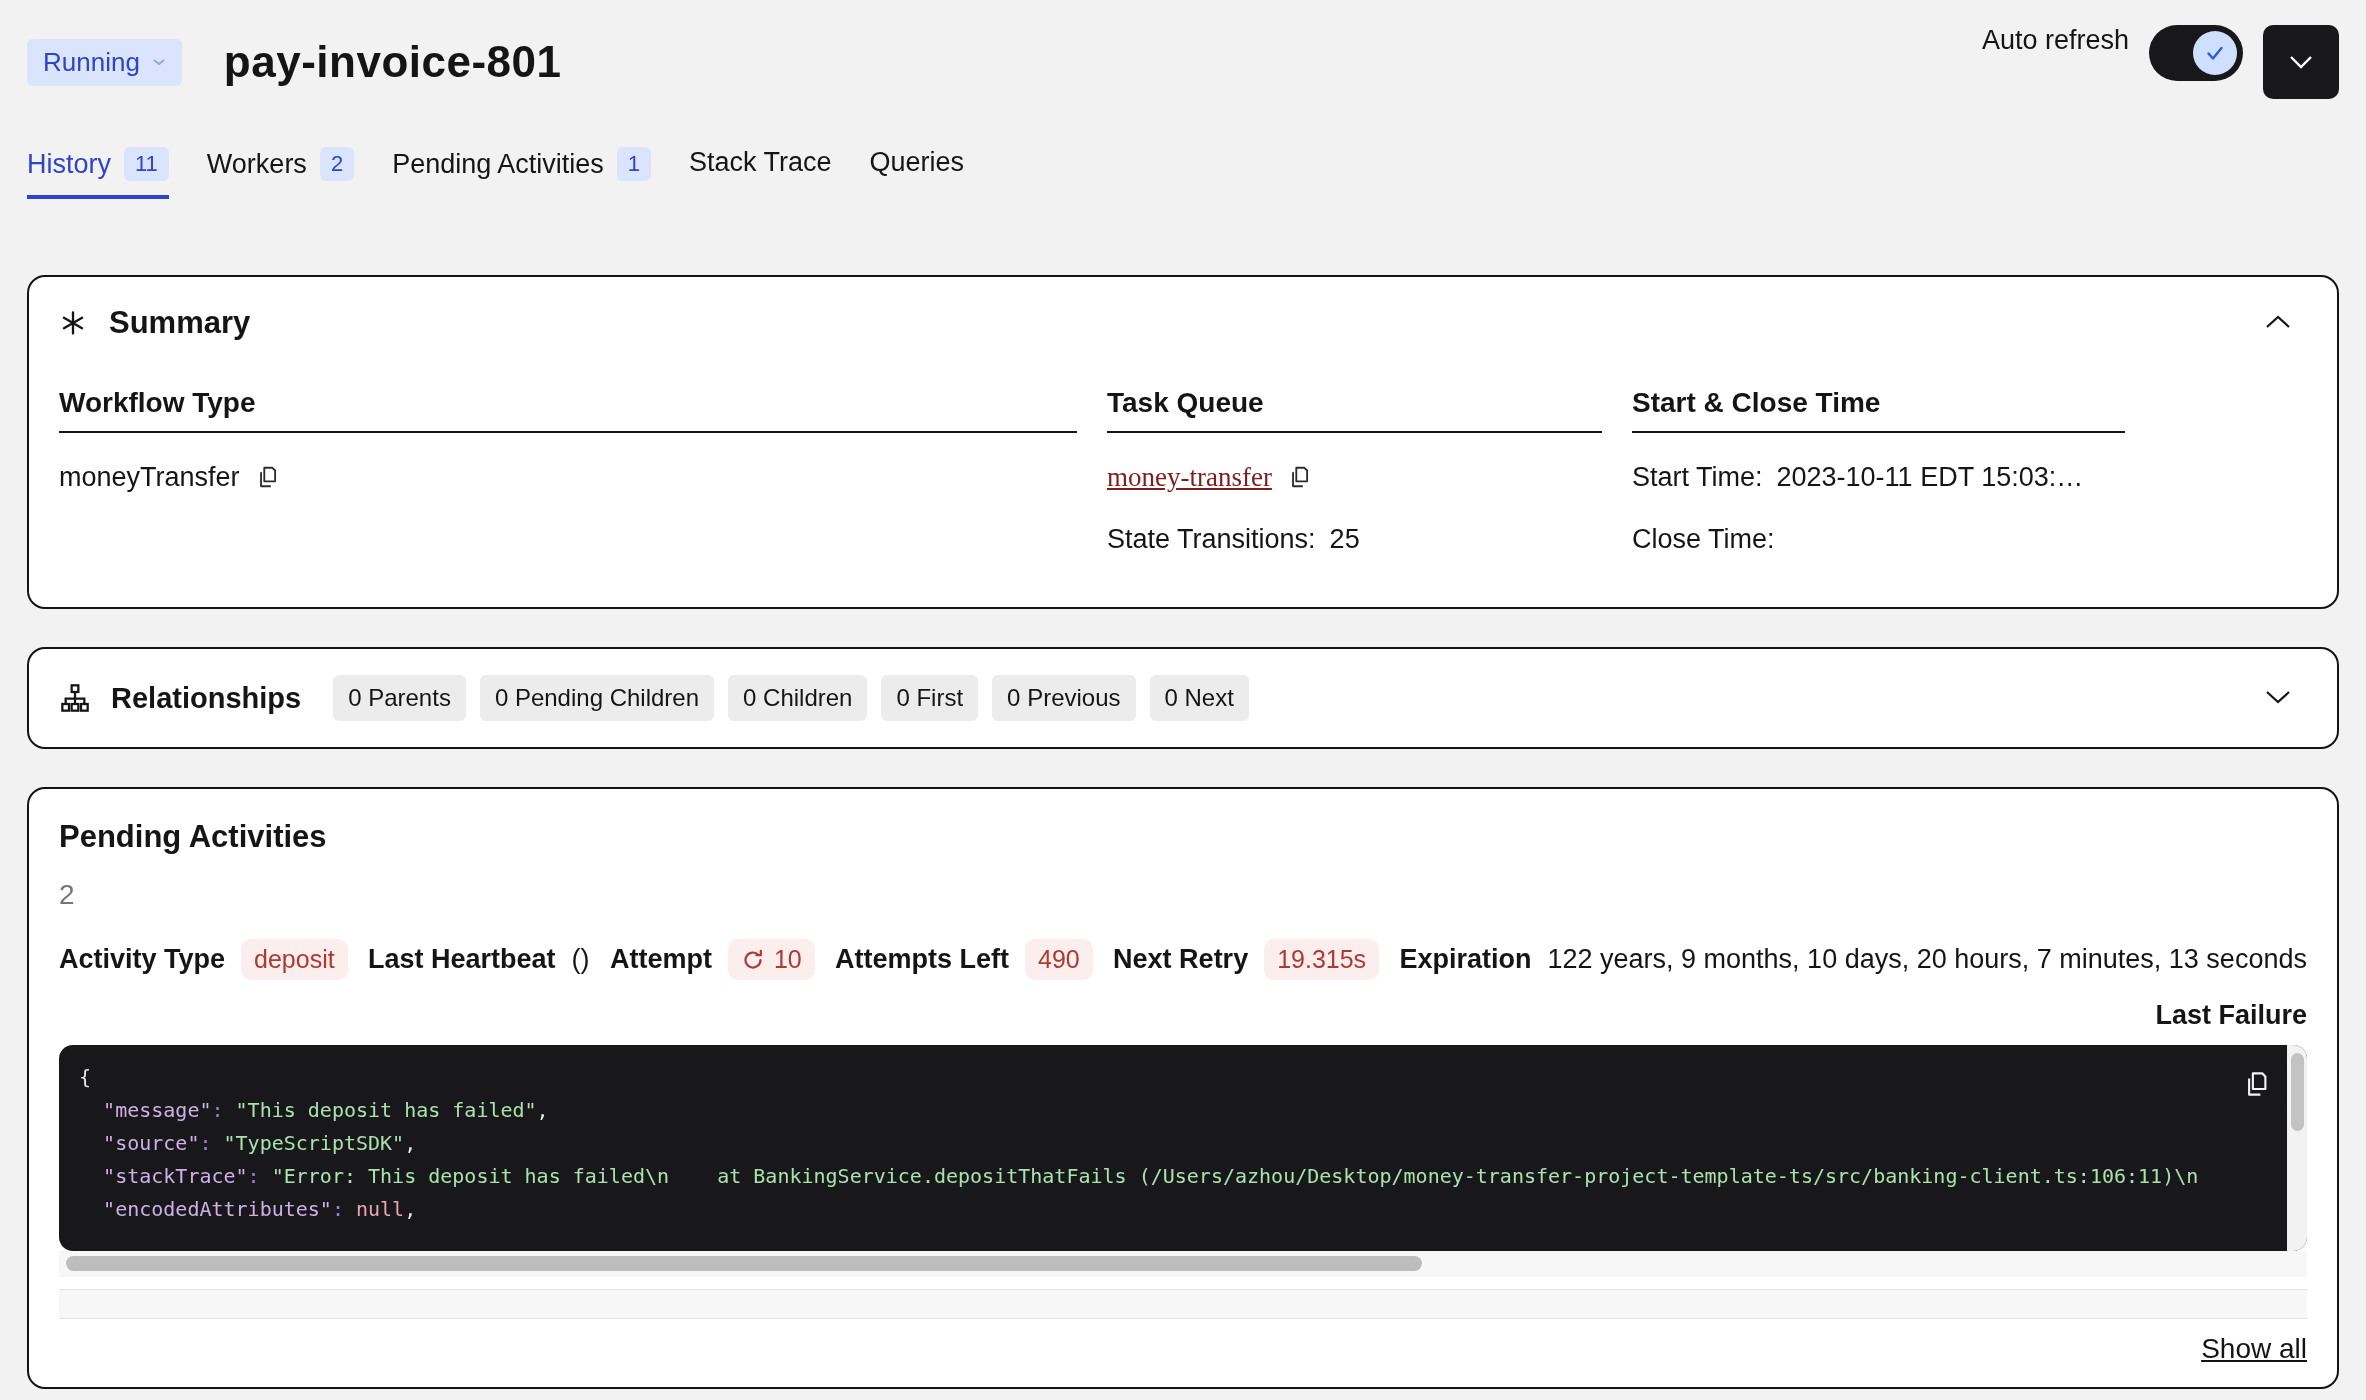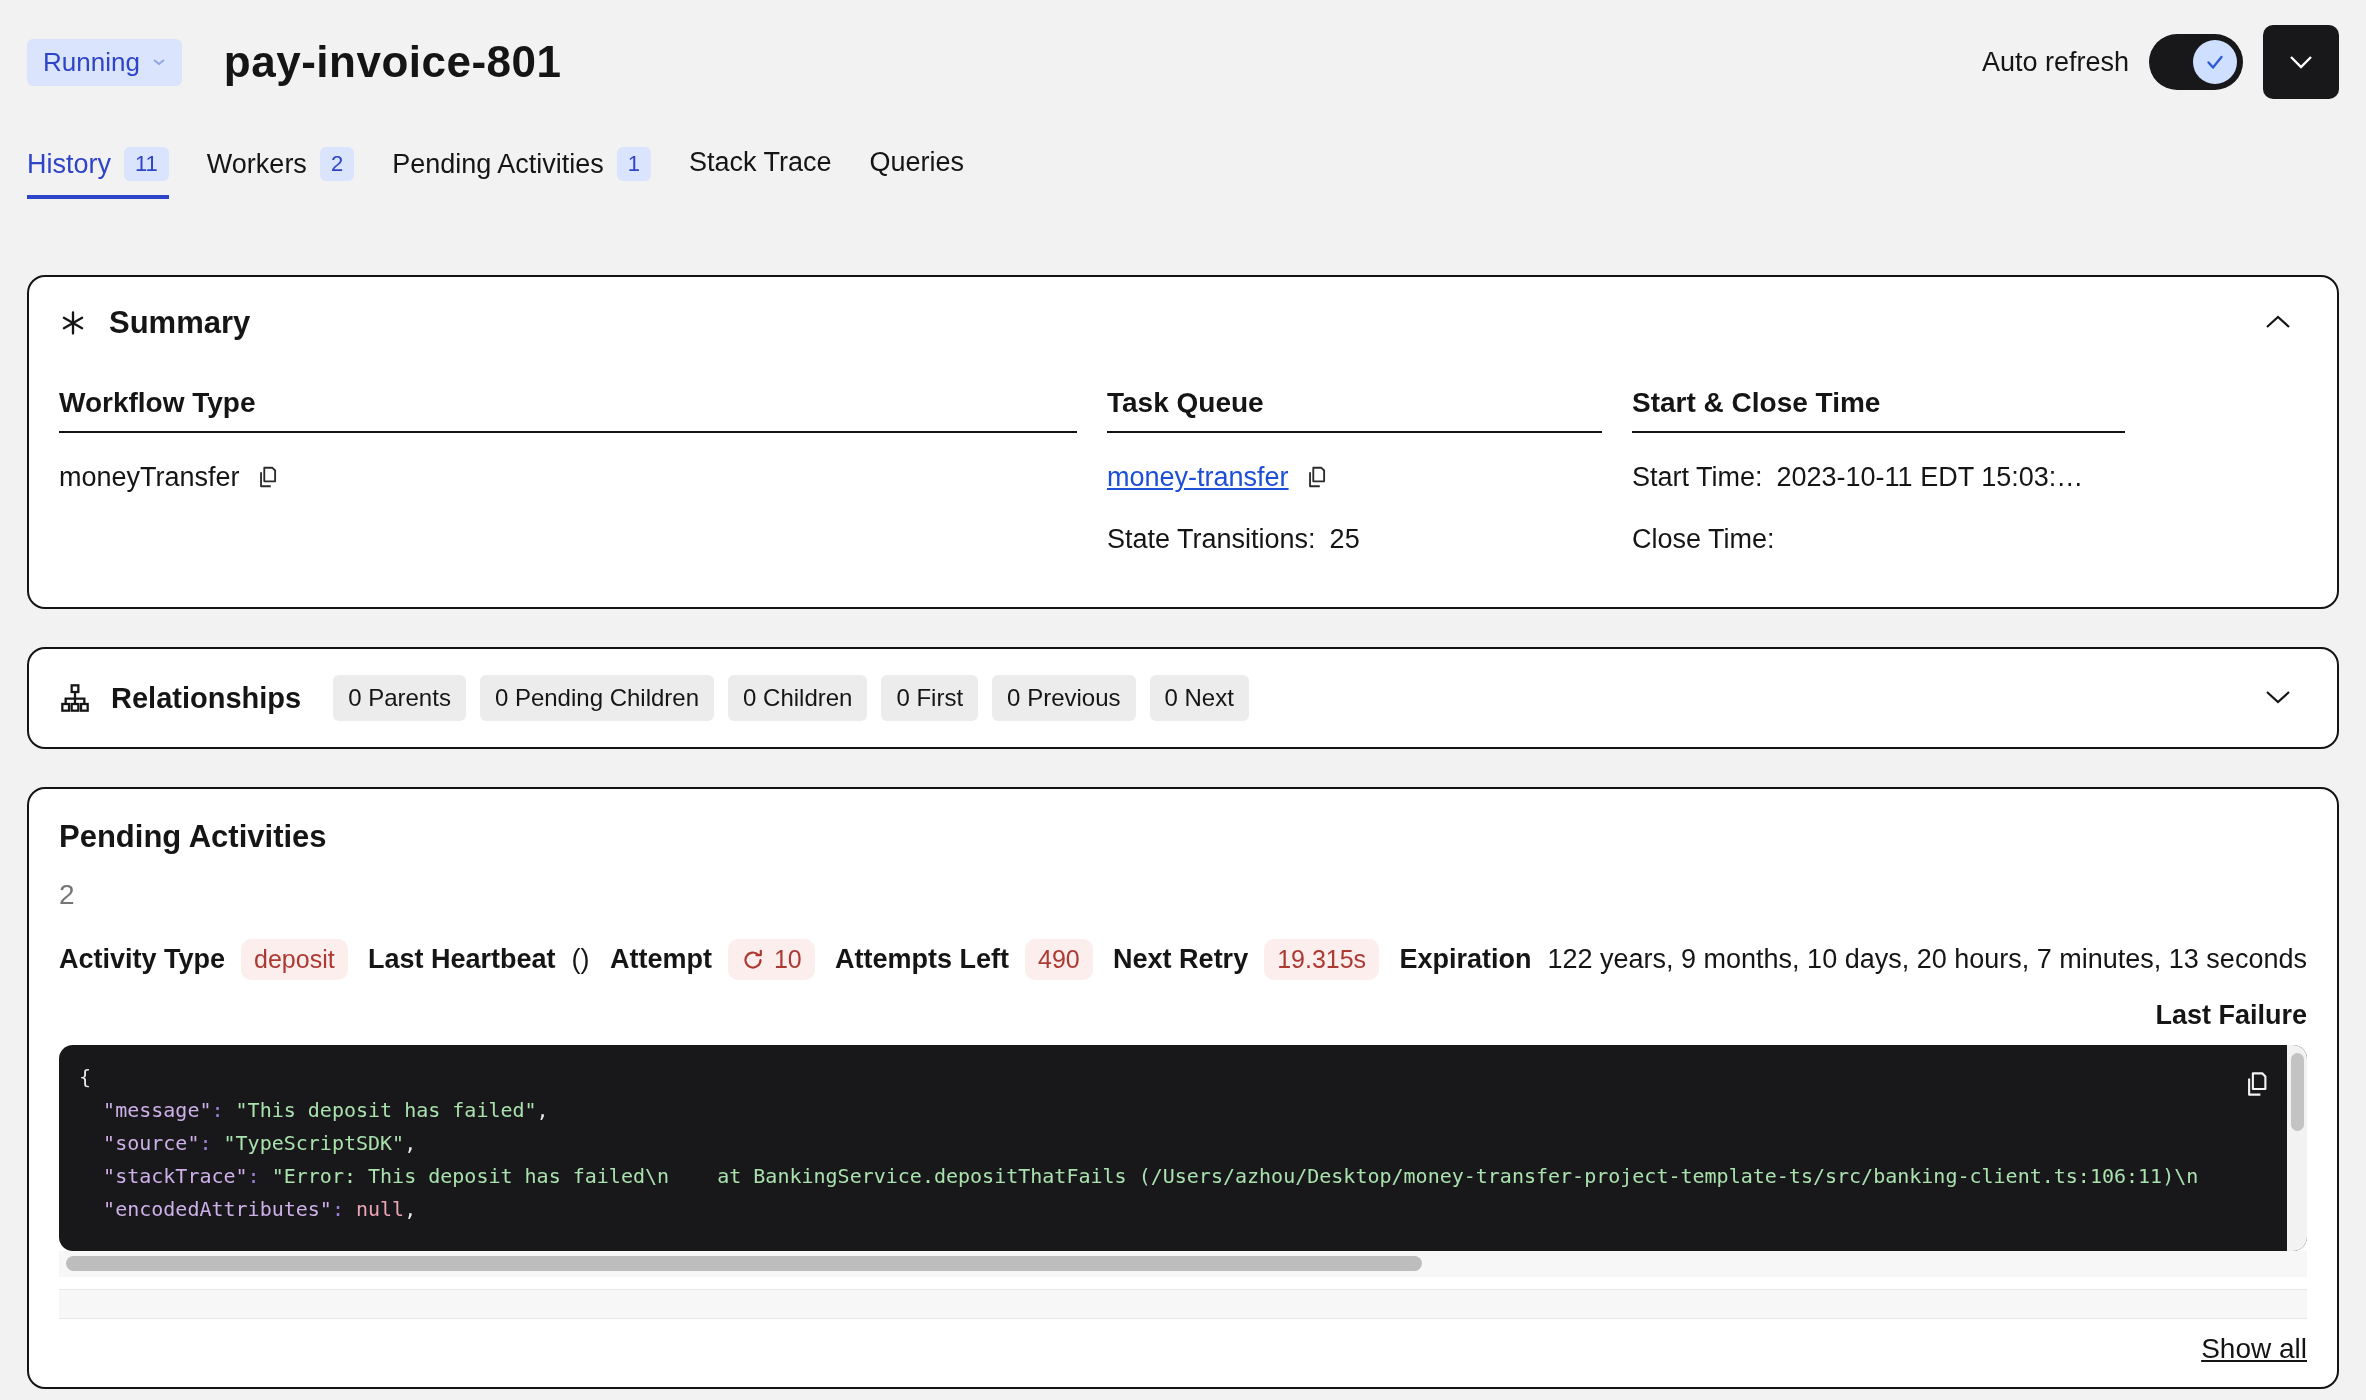--- a/index.html
+++ b/index.html
@@ -12,21 +12,21 @@
 
   
   .topbar { display: flex; justify-content: space-between; align-items: center; }
   .topbar-left { display: flex; align-items: center; gap: 42px; }
   .status-badge {
     display: inline-flex; align-items: center; gap: 12px;
     background: var(--badge-blue-bg, #dbe4fd); color: var(--accent-blue, #2e44c9);
     font-size: 26px; font-weight: 500; padding: 8px 16px; border-radius: 6px; cursor: pointer;
   }
   .wf-title { font-size: 44px; font-weight: 700; margin: 0; letter-spacing: .5px; }
-  .topbar-right { display: flex; align-items: center; gap: 20px; }
+  .topbar-right { display: flex; gap: 20px; }
   .auto-refresh-label { font-size: 27px; }
   .toggle { width: 94px; height: 56px; background: var(--dark, #18181b); border-radius: 28px; position: relative; cursor: pointer; }
   .toggle-knob {
     position: absolute; right: 6px; top: 6px; width: 44px; height: 44px; border-radius: 50%;
     background: #cfdfff; display: flex; align-items: center; justify-content: center;
   }
   .split-btn { display: flex; height: 74px; border-radius: 10px; overflow: hidden; background: var(--dark, #18181b); }
   .split-main {
     font-family: "Liberation Sans", sans-serif; font-size: 27px; font-weight: 500; color: #fff;
     background: transparent; border: none; border-right: 1px solid #ffffff; padding: 0 36px; cursor: pointer;
@@ -41,21 +41,21 @@
 
   
   .card { background: #fff; border: 2px solid #141414; border-radius: 18px; }
   .summary-card { margin-top: 76px; padding: 28px 30px 50px; }
   .card-head { display: flex; align-items: center; gap: 22px; }
   .card-title { font-size: 31px; font-weight: 600; }
   .head-chev { margin-left: auto; background: none; border: none; color: #151515; cursor: pointer; padding: 6px 14px; }
   .summary-grid { display: grid; grid-template-columns: 1018px 495px 493px; column-gap: 30px; margin-top: 46px; }
   .col-header { font-size: 28px; font-weight: 600; padding-bottom: 12px; border-bottom: 2px solid #141414; }
   .col-row { margin-top: 26px; font-size: 27px; display: flex; align-items: center; gap: 14px; height: 36px; white-space: nowrap; }
-  .link { text-decoration: underline; color: #1d4ed8; cursor: pointer; }
+  .link { text-decoration: underline; color: #7f1d1d; cursor: pointer; font-family: Liberation Serif, serif; }
   .copy-btn { background: none; border: none; color: #2b2b2b; cursor: pointer; padding: 0; display: inline-flex; }
 
   .rel-card { margin-top: 38px; height: 102px; display: flex; align-items: center; gap: 20px; padding: 0 30px; }
   .rel-title { font-size: 29px; font-weight: 600; }
   .rel-badges { display: flex; gap: 14px; margin-left: 12px; }
   .gray-pill { background: var(--gray-badge-bg, #ececec); font-size: 24px; padding: 9px 15px; border-radius: 6px; white-space: nowrap; }
 
   .pending-card { margin-top: 38px; padding: 30px 30px 0; height: 602px; }
   .pending-title { font-size: 31px; font-weight: 600; }
   .pending-count { font-size: 28px; color: #757575; margin-top: 24px; }

